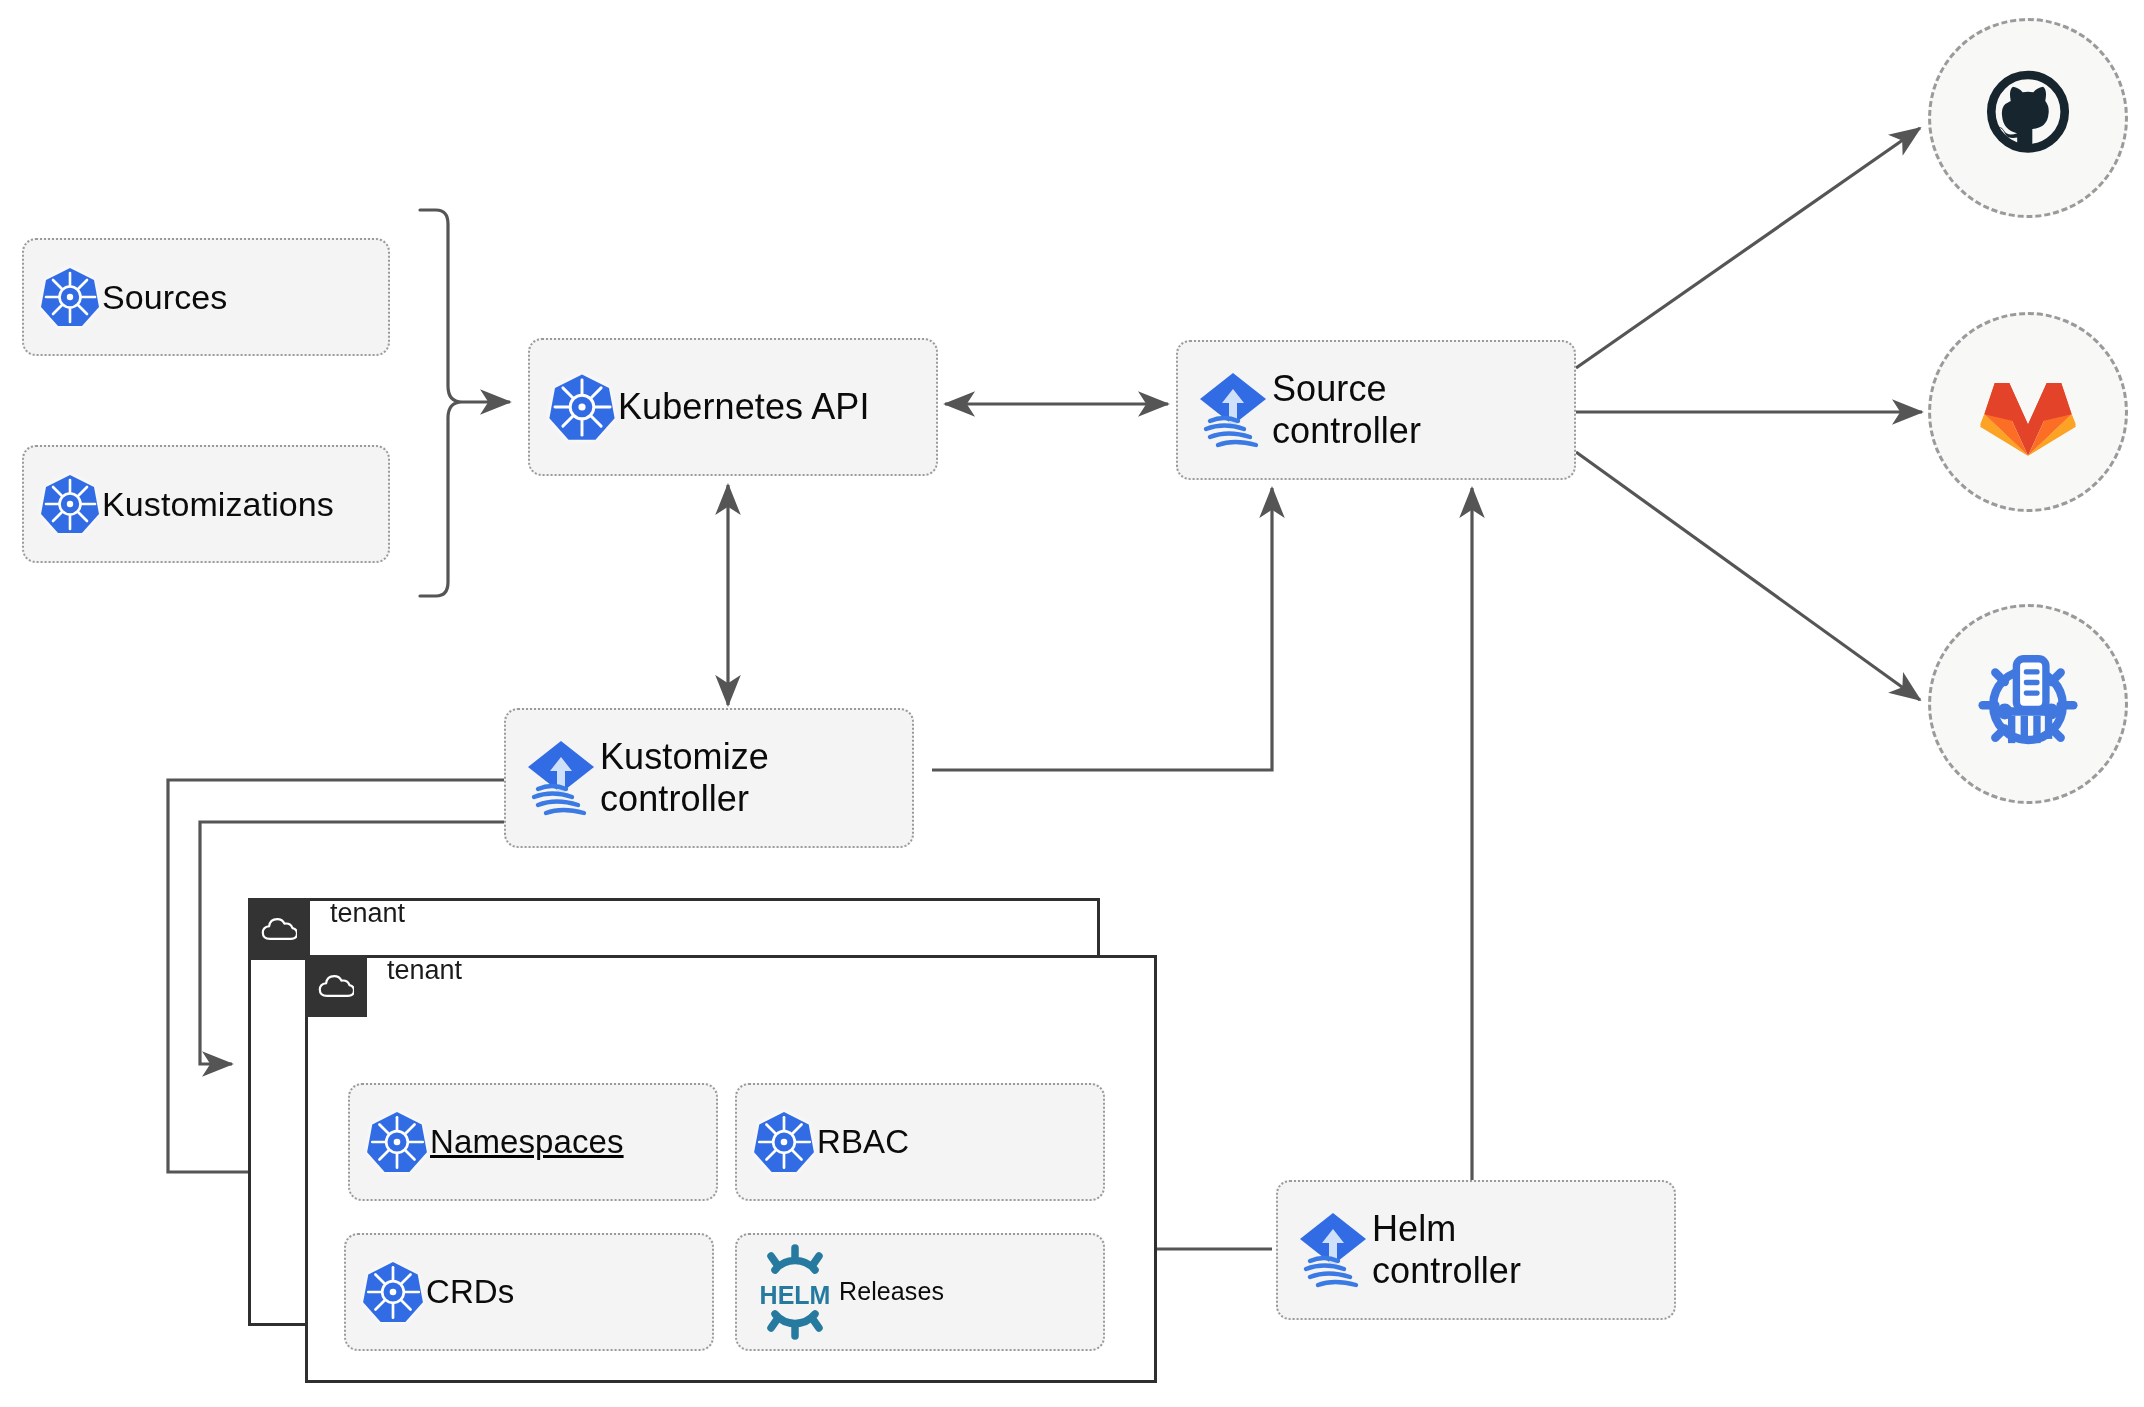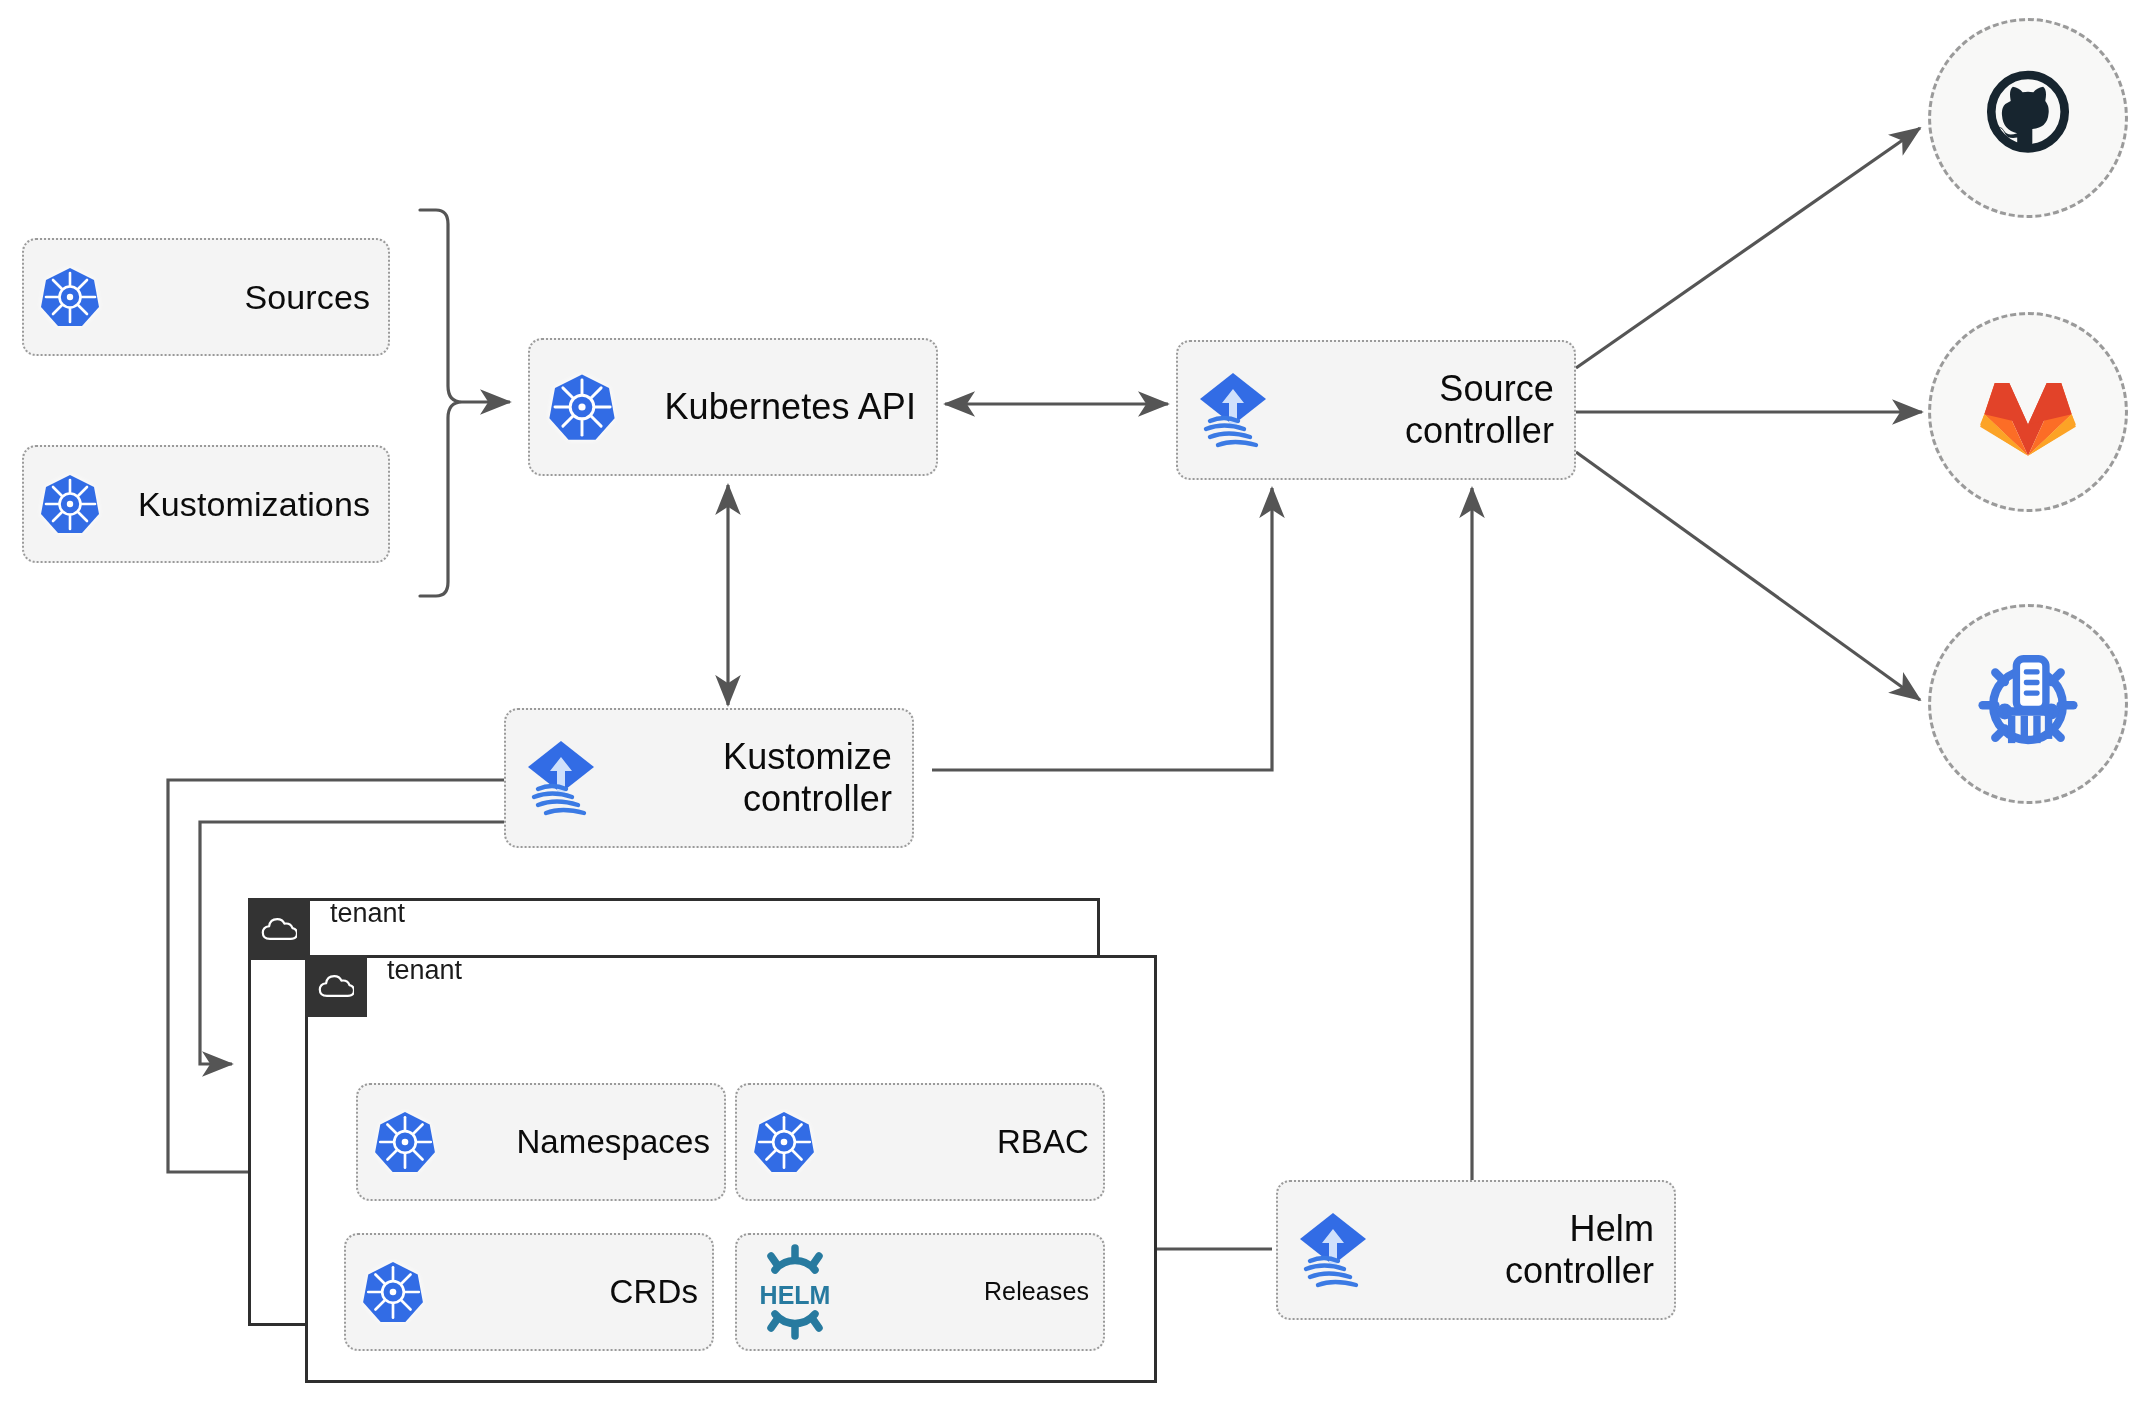--- a/index.html
+++ b/index.html
@@ -40,21 +40,21 @@
     z-index: 5;
   }
   .node .ico {
     flex: 0 0 auto;
     display: flex;
     align-items: center;
     justify-content: center;
   }
   .node .lbl {
     flex: 1 1 auto;
-    text-align: right;
+    text-align: left;
     color: #0b0b0b;
     line-height: 1.18;
     white-space: pre-line;
     letter-spacing: 0.1px;
   }
 
   
   .circle-node {
     position: absolute;
     box-sizing: border-box;
@@ -339,21 +339,21 @@
     <div class="tenant-hdr">
       <span class="tenant-chip">
         <svg width="36" height="28" viewBox="0 0 40 30">
           <path d="M10 26 q-8 0 -8-7 q0-6 7-7 q1-8 9-8 q6 0 8 5
                    q7-1 9 5 q5 1 5 6 q0 6 -7 6 z" fill="none" stroke="#ffffff" stroke-width="2.4" stroke-linejoin="round"></path>
         </svg>
       </span>
       <span class="tenant-name">tenant</span>
     </div>
 
-    <div class="node" style="left:48px; top:125px; width:370px; height:118px; padding:0 14px;">
+    <div class="node" style="left:40px; top:125px; width:370px; height:118px; padding:0 14px;text-decoration:underline;">
       <span class="ico k8s-wrap">
         <svg width="66" height="66" viewBox="0 0 64 64">
           <path d="M32 3 L56 15 L61 42 L44 61 L20 61 L3 42 L8 15 Z" fill="#326CE5"></path>
           <g fill="none" stroke="#ffffff" stroke-width="2.6" stroke-linecap="round">
             <circle cx="32" cy="32" r="10.5"></circle>
             <line x1="32" y1="8" x2="32" y2="21"></line>
             <line x1="32" y1="43" x2="32" y2="57"></line>
             <line x1="8" y1="32" x2="21" y2="32"></line>
             <line x1="43" y1="32" x2="57" y2="32"></line>
             <line x1="15" y1="15" x2="24" y2="24"></line>

